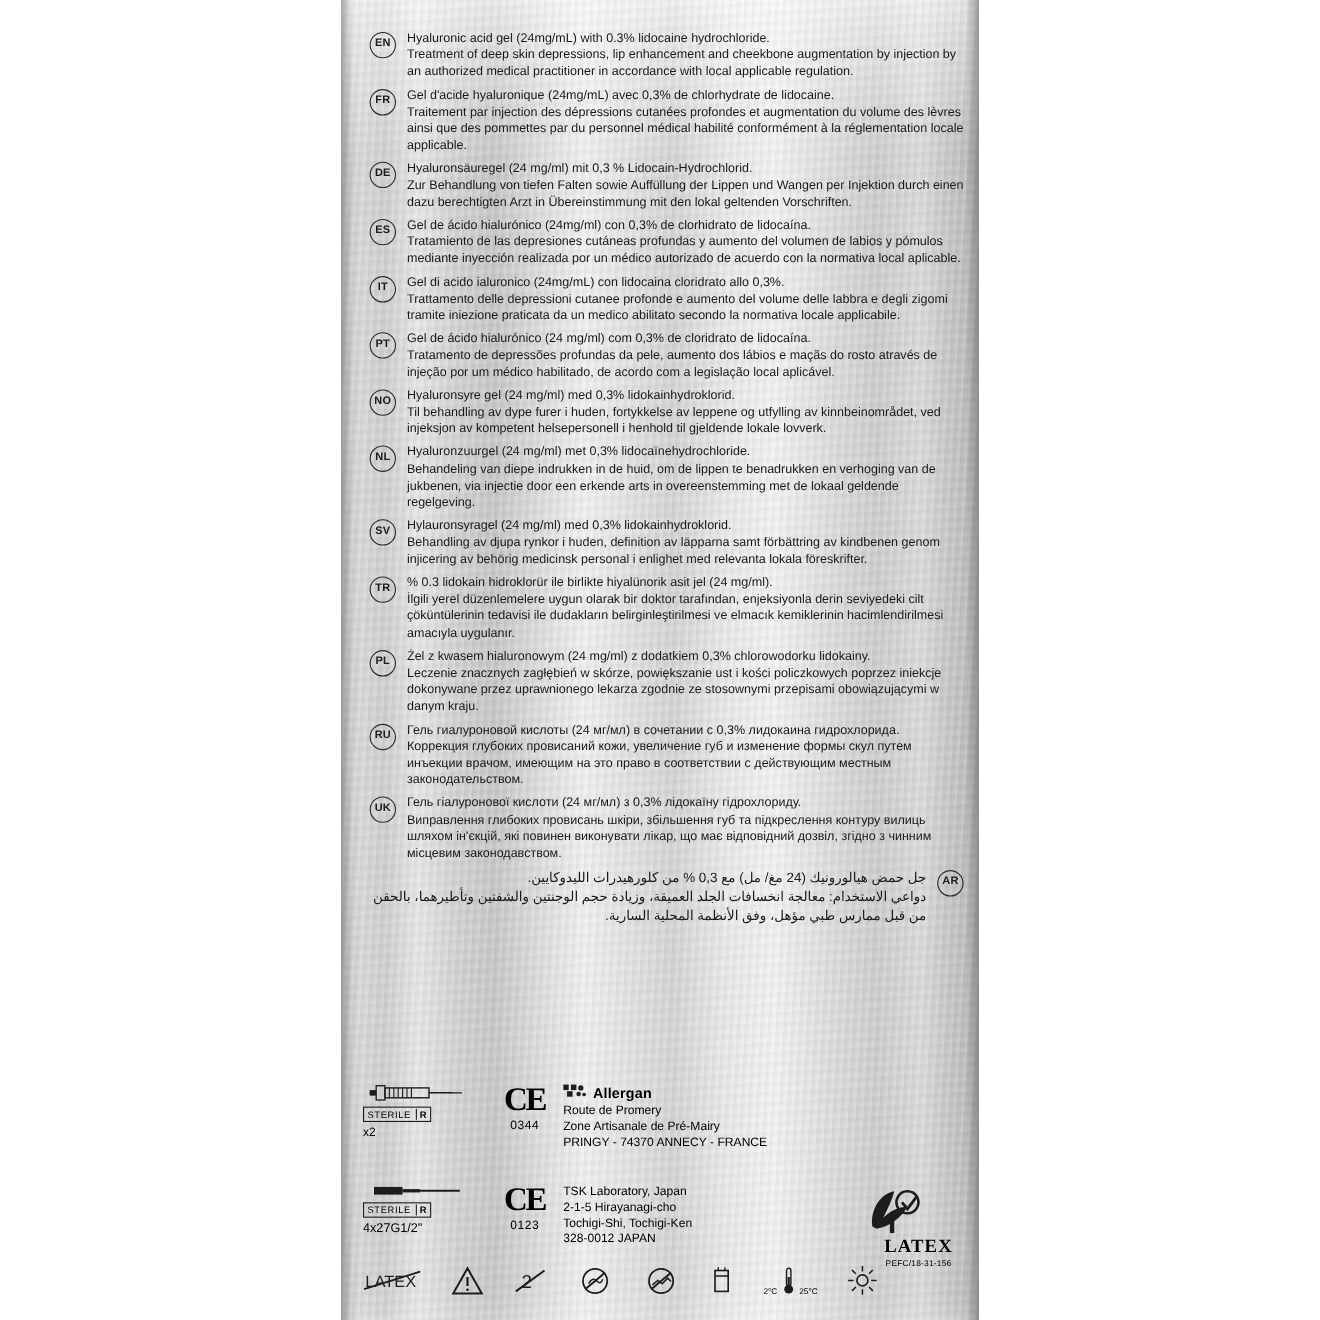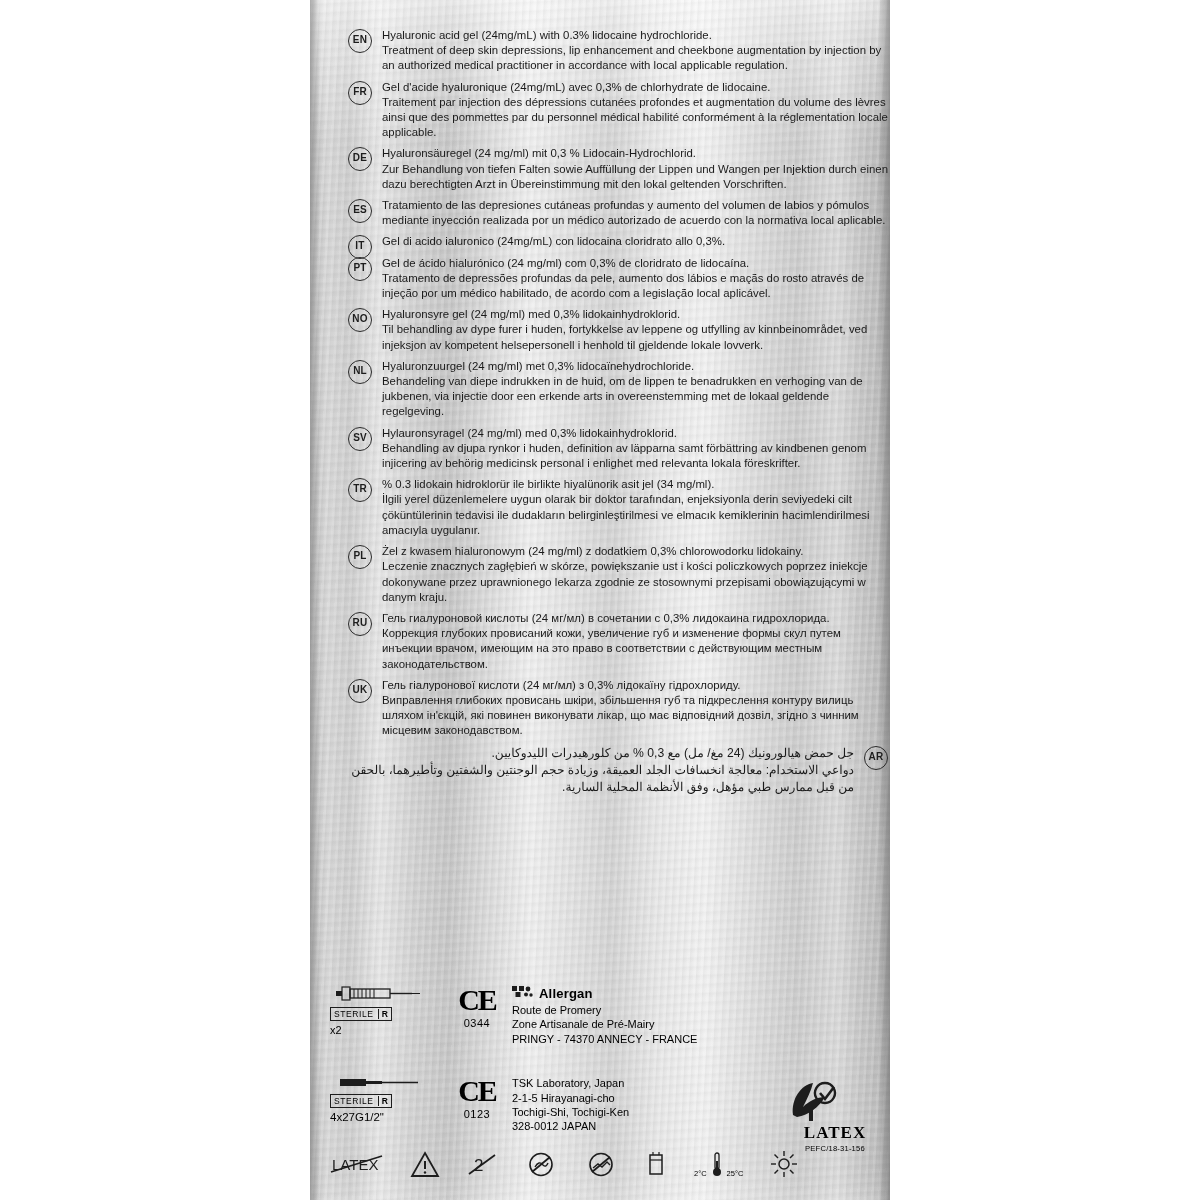--- a/index.html
+++ b/index.html
@@ -38,21 +38,21 @@
     position:absolute;left:310px;top:0;width:10px;height:1200px;
     background:linear-gradient(90deg, rgba(120,120,120,.55), rgba(255,255,255,0));
   }
   .edge-right{
     position:absolute;left:878px;top:0;width:12px;height:1200px;
     background:linear-gradient(270deg, rgba(110,110,110,.6), rgba(255,255,255,0));
   }
 
   .content{
     position:absolute;
-    left:348px;top:28px;width:540px;
+    left:336px;top:28px;width:540px;
     color:#1a1a1a;
   }
 
   
   .lang{
     position:relative;
     padding-left:34px;
     margin-bottom:6px;
   }
   .badge{
@@ -156,26 +156,28 @@
     </div>
 
     <div class="lang">
       <div class="badge">DE</div>
       <p class="line1">Hyaluronsäuregel (24 mg/ml) mit 0,3 % Lidocain-Hydrochlorid.</p>
       <p class="line2">Zur Behandlung von tiefen Falten sowie Auffüllung der Lippen und Wangen per Injektion durch einen dazu berechtigten Arzt in Übereinstimmung mit den lokal geltenden Vorschriften.</p>
     </div>
 
     <div class="lang">
       <div class="badge">ES</div>
+      <p class="line1">Gel de ácido hialurónico (24mg/ml) con 0,3% de clorhidrato de lidocaína.</p>
       <p class="line2">Tratamiento de las depresiones cutáneas profundas y aumento del volumen de labios y pómulos mediante inyección realizada por un médico autorizado de acuerdo con la normativa local aplicable.</p>
     </div>
 
     <div class="lang">
       <div class="badge">IT</div>
       <p class="line1">Gel di acido ialuronico (24mg/mL) con lidocaina cloridrato allo 0,3%.</p>
+      <p class="line2">Trattamento delle depressioni cutanee profonde e aumento del volume delle labbra e degli zigomi tramite iniezione praticata da un medico abilitato secondo la normativa locale applicabile.</p>
     </div>
 
     <div class="lang">
       <div class="badge">PT</div>
       <p class="line1">Gel de ácido hialurónico (24 mg/ml) com 0,3% de cloridrato de lidocaína.</p>
       <p class="line2">Tratamento de depressões profundas da pele, aumento dos lábios e maçãs do rosto através de injeção por um médico habilitado, de acordo com a legislação local aplicável.</p>
     </div>
 
     <div class="lang">
       <div class="badge">NO</div>
@@ -190,21 +192,21 @@
     </div>
 
     <div class="lang">
       <div class="badge">SV</div>
       <p class="line1">Hylauronsyragel (24 mg/ml) med 0,3% lidokainhydroklorid.</p>
       <p class="line2">Behandling av djupa rynkor i huden, definition av läpparna samt förbättring av kindbenen genom injicering av behörig medicinsk personal i enlighet med relevanta lokala föreskrifter.</p>
     </div>
 
     <div class="lang">
       <div class="badge">TR</div>
-      <p class="line1">% 0.3 lidokain hidroklorür ile birlikte hiyalünorik asit jel (34 mg/ml).</p>
+      <p class="line1">% 0.3 lidokain hidroklorür ile birlikte hiyalünorik asit jel (24 mg/ml).</p>
       <p class="line2">İlgili yerel düzenlemelere uygun olarak bir doktor tarafından, enjeksiyonla derin seviyedeki cilt çöküntülerinin tedavisi ile dudakların belirginleştirilmesi ve elmacık kemiklerinin hacimlendirilmesi amacıyla uygulanır.</p>
     </div>
 
     <div class="lang">
       <div class="badge">PL</div>
       <p class="line1">Żel z kwasem hialuronowym (24 mg/ml) z dodatkiem 0,3% chlorowodorku lidokainy.</p>
       <p class="line2">Leczenie znacznych zagłębień w skórze, powiększanie ust i kości policzkowych poprzez iniekcje dokonywane przez uprawnionego lekarza zgodnie ze stosownymi przepisami obowiązującymi w danym kraju.</p>
     </div>
 
     <div class="lang">

